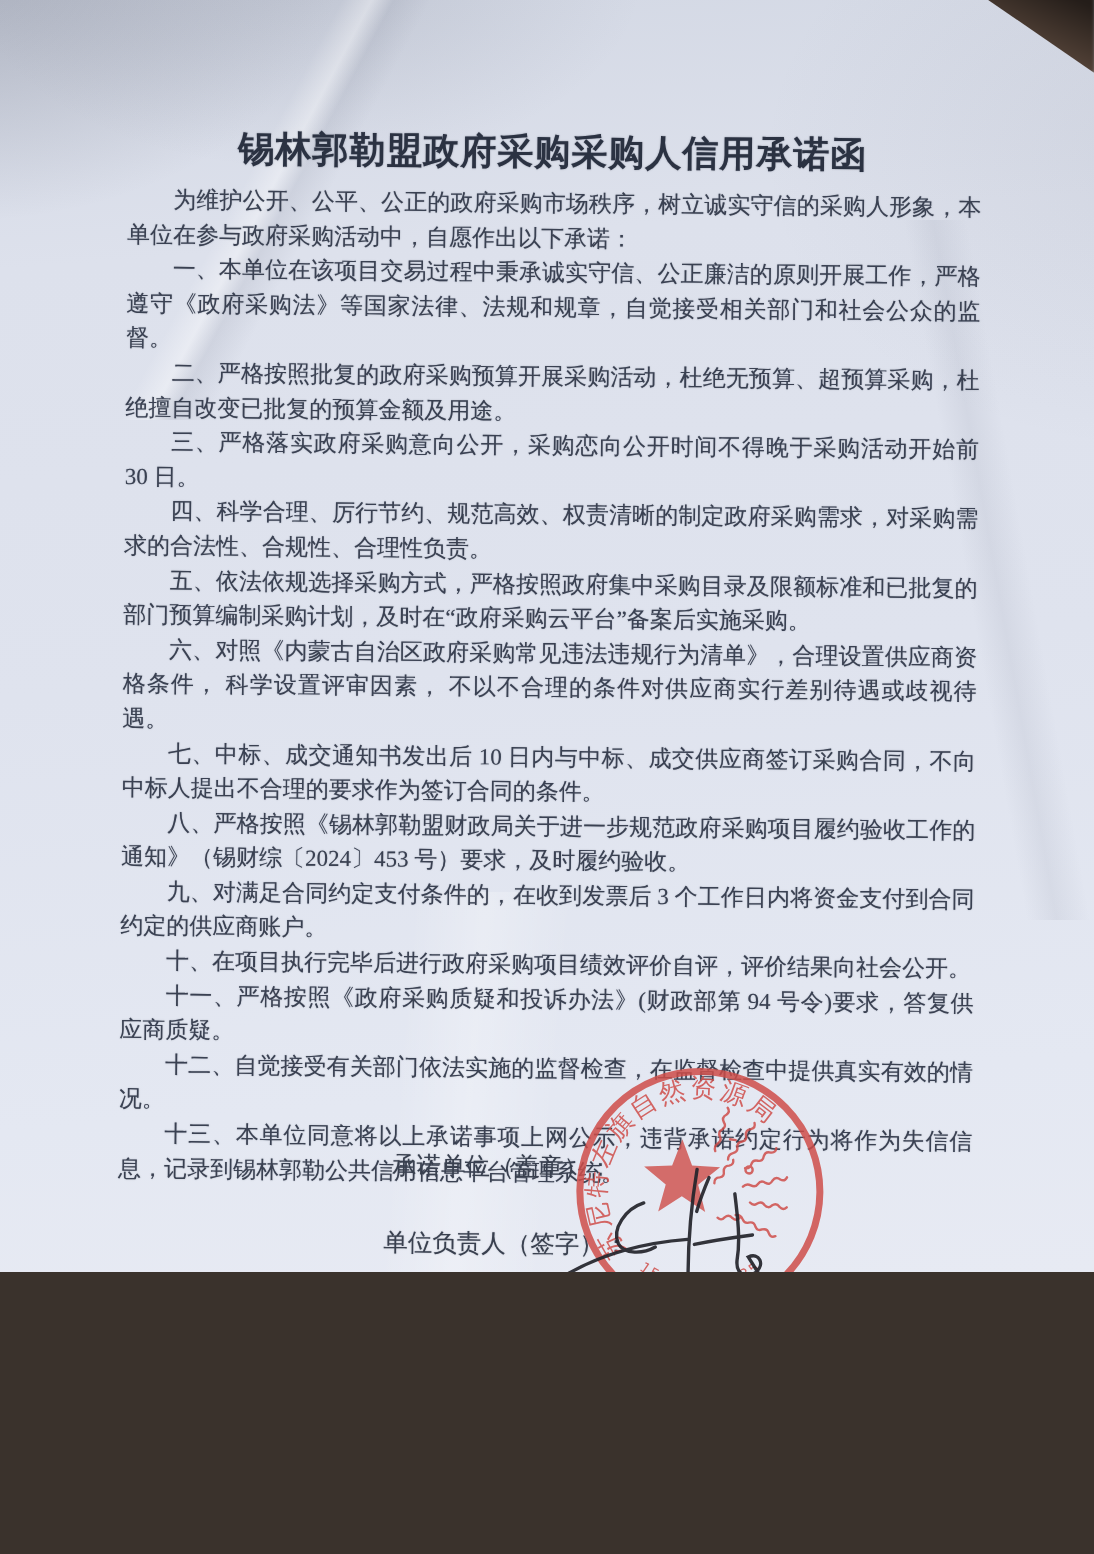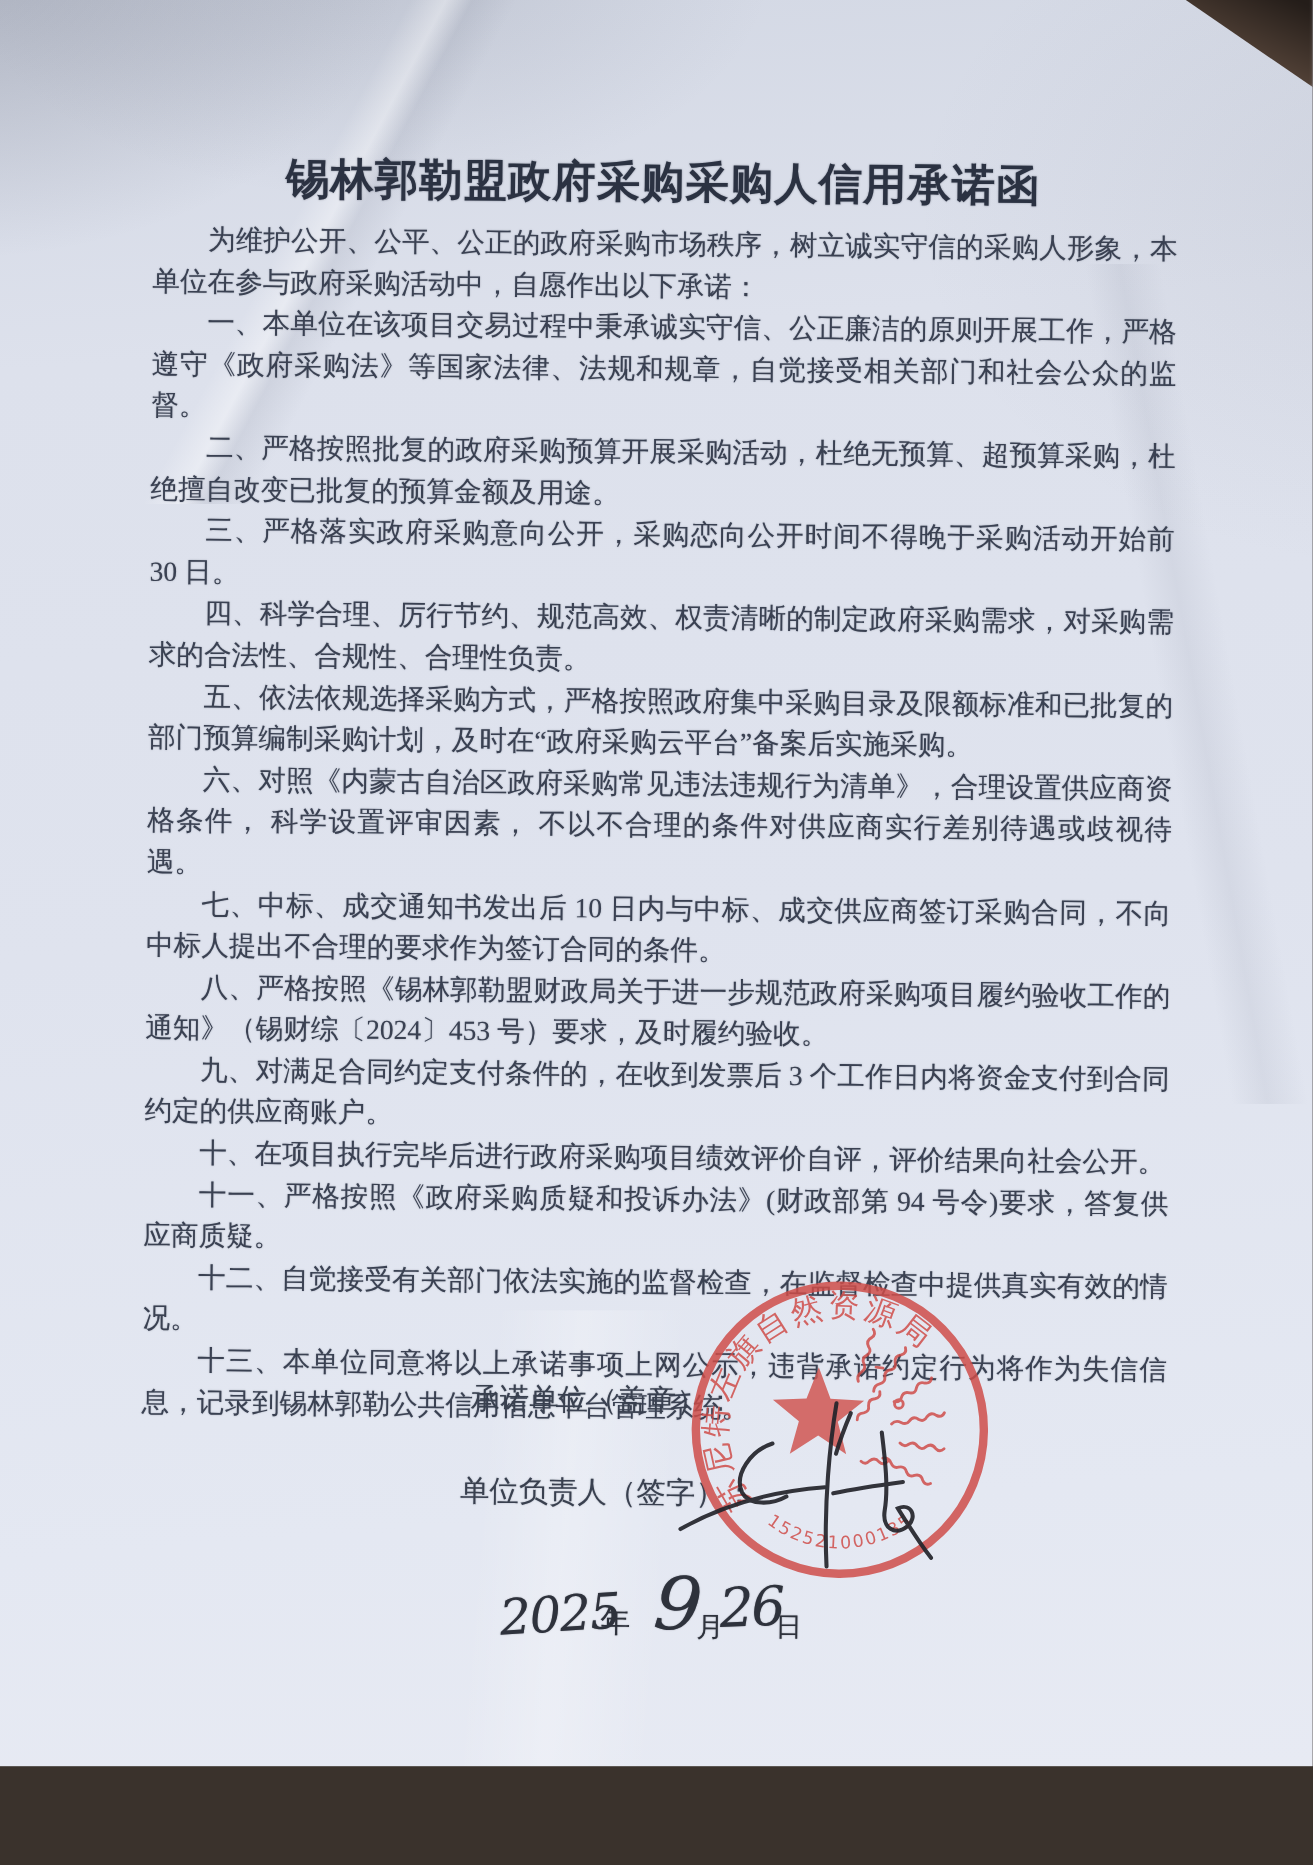--- a/index.html
+++ b/index.html
@@ -1,17 +1,17 @@
 <!DOCTYPE html>
 <html><head>
 <meta charset="utf-8">
 <style>
   html,body{margin:0;padding:0;background:#3a322c;}
   .photo{
-    position:relative;width:1094px;height:1472px;overflow:hidden;
+    position:relative;width:1094px;height:1272px;overflow:hidden;
     background:
       radial-gradient(620px 420px at -4% -3%, rgba(74,79,96,.30), transparent 62%),
       radial-gradient(520px 300px at 28% -2%, rgba(96,102,120,.17), transparent 65%),
       radial-gradient(700px 500px at 108% 12%, rgba(110,115,132,.10), transparent 60%),
       linear-gradient(176deg,#d3d8e4 0%,#dde1ec 20%,#dfe3ee 52%,#e4e8f2 84%,#e7eaf3 100%);
     font-family:"Liberation Serif","DejaVu Serif",serif;
   }
   .crease-a{position:absolute;left:0;top:0;width:520px;height:420px;pointer-events:none;
     background:linear-gradient(118deg,transparent 46%,rgba(255,255,255,.35) 50%,rgba(120,126,145,.14) 53%,transparent 58%);}
   .crease-b{position:absolute;right:0;top:220px;width:300px;height:700px;pointer-events:none;

